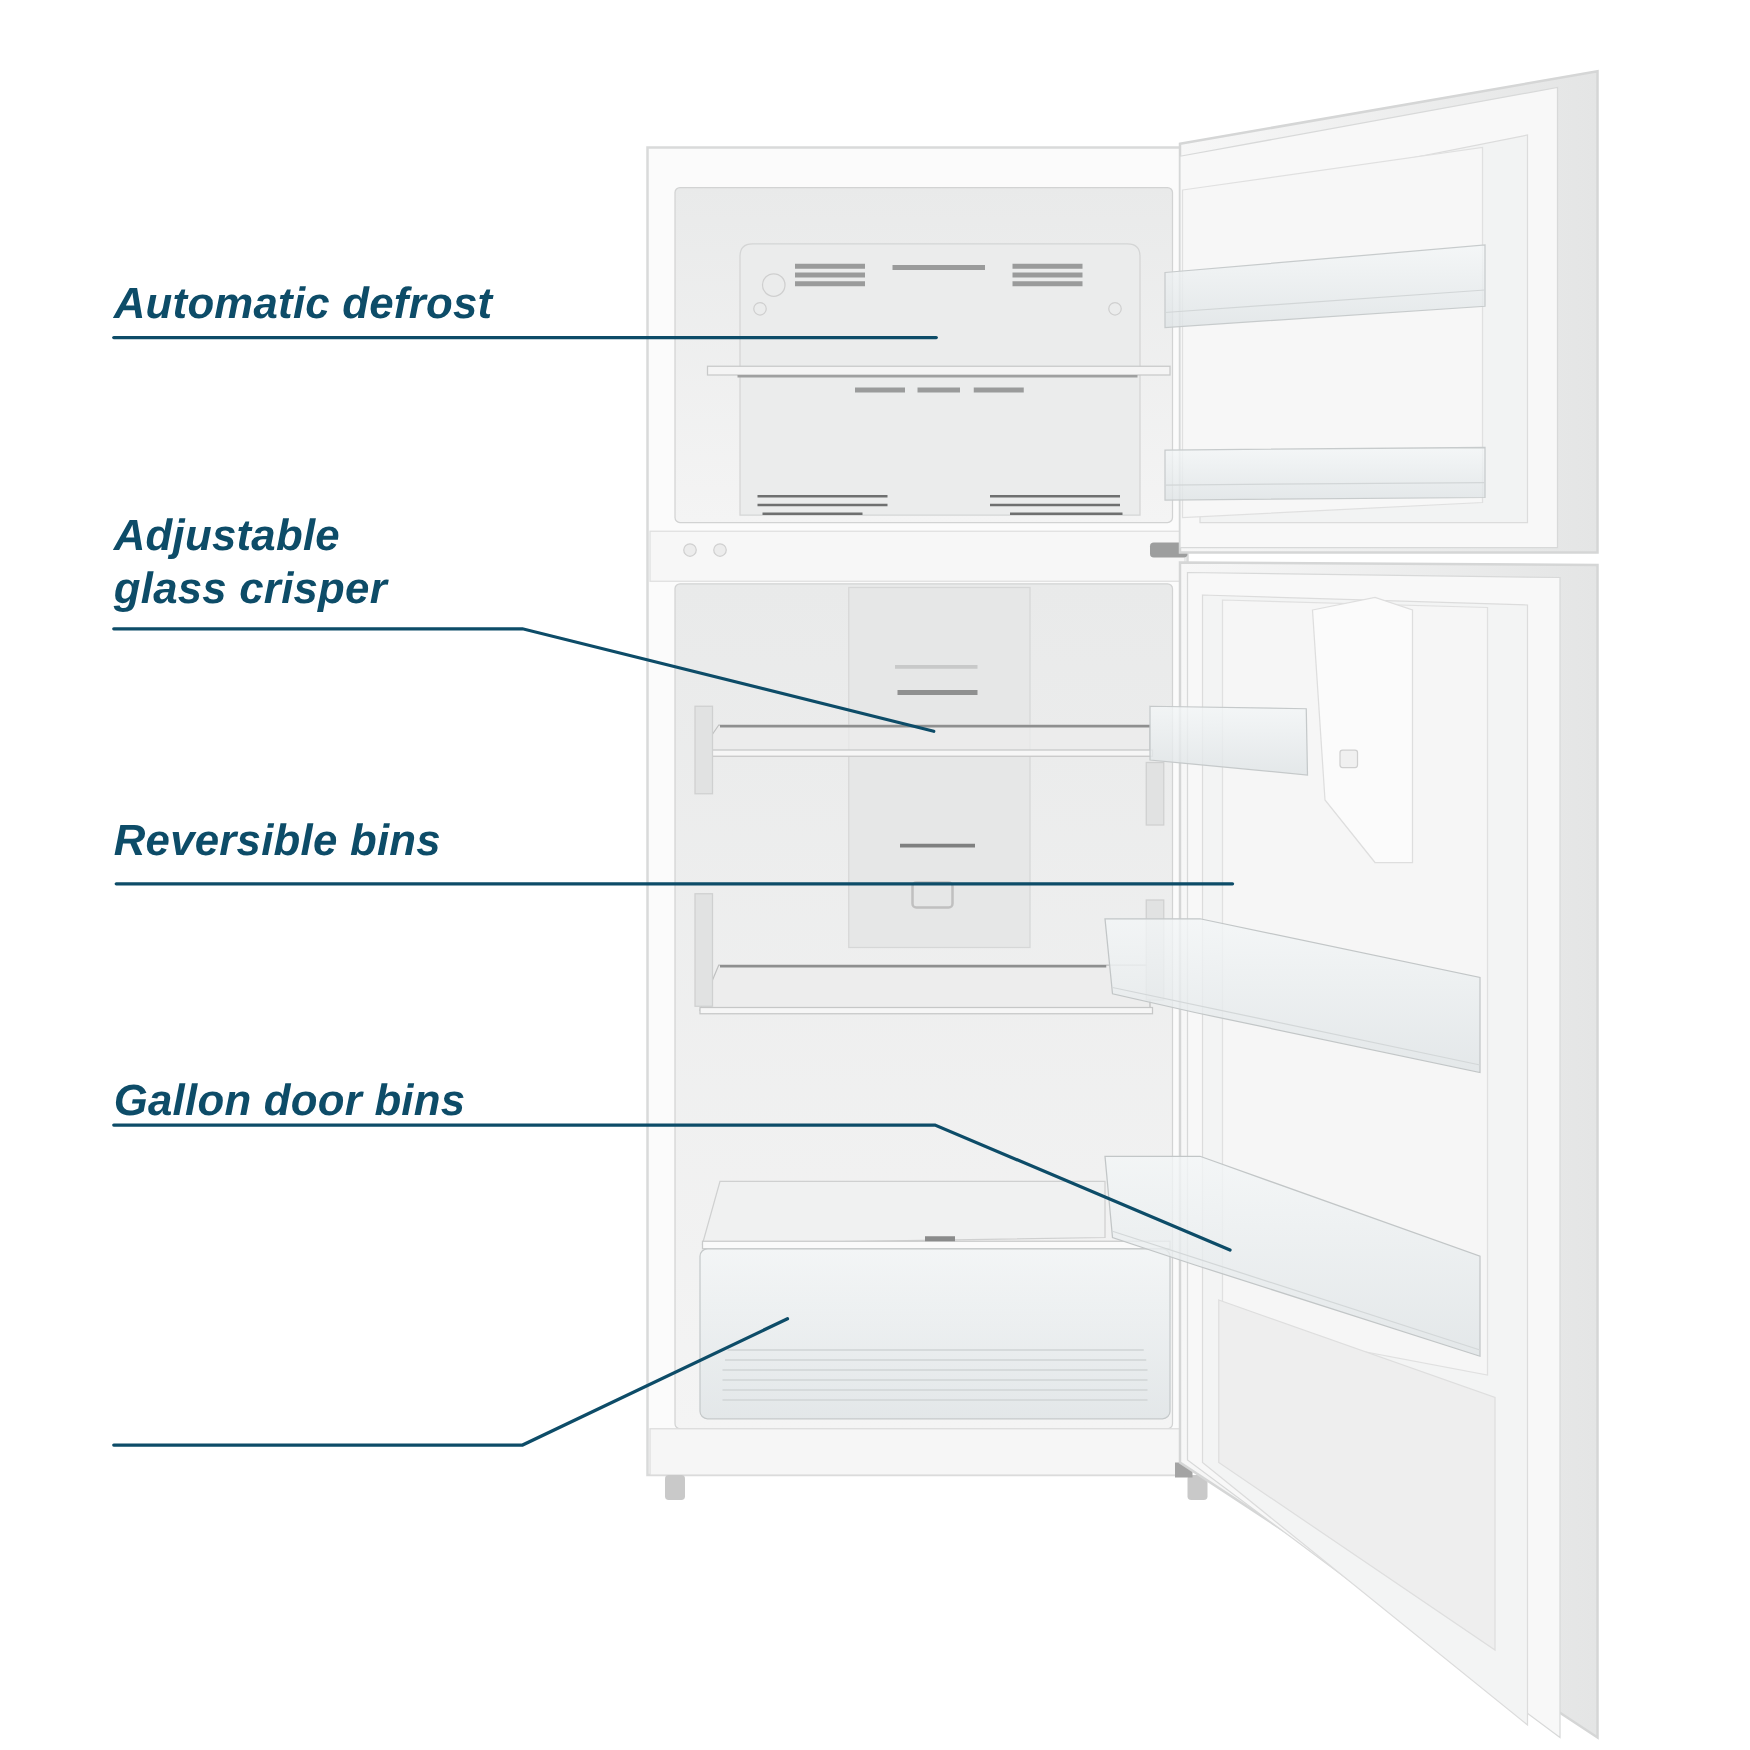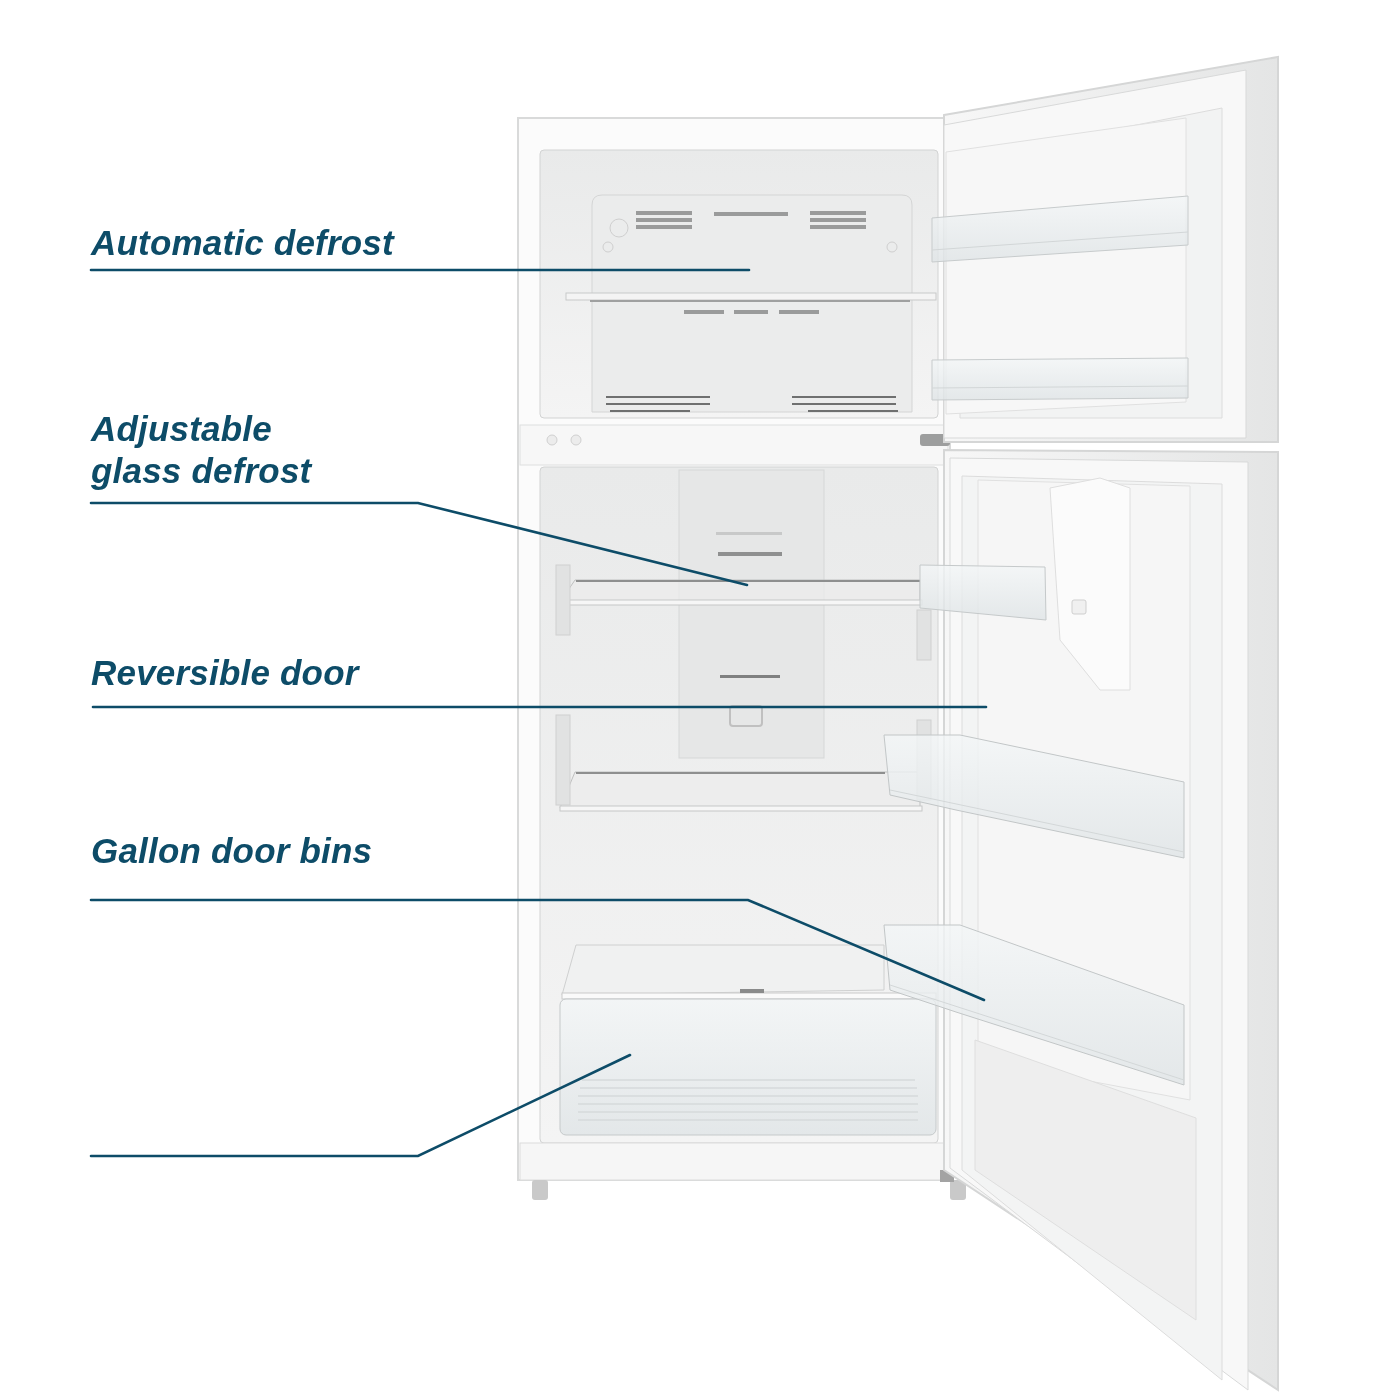--- a/index.html
+++ b/index.html
@@ -169,17 +169,17 @@
       <polyline points="91,270 749,270"></polyline>
       <polyline points="91,503 418,503 747,585"></polyline>
       <polyline points="93,707 986,707"></polyline>
       <polyline points="91,900 748,900 984,1000"></polyline>
       <polyline points="91,1156 418,1156 630,1055"></polyline>
     </g>
   </svg>
 
   <p class="callout-label" style="top:222px">Automatic defrost</p>
   <p class="callout-label" style="top:408px">Adjustable
-glass defrost</p>
-  <p class="callout-label" style="top:652px">Reversible door</p>
-  <p class="callout-label" style="top:830px">Gallon door bins</p>
+glass crisper</p>
+  <p class="callout-label" style="top:652px">Reversible bins</p>
+  <p class="callout-label" style="top:860px">Gallon door bins</p>
 
 </div>
 
 </body></html>

